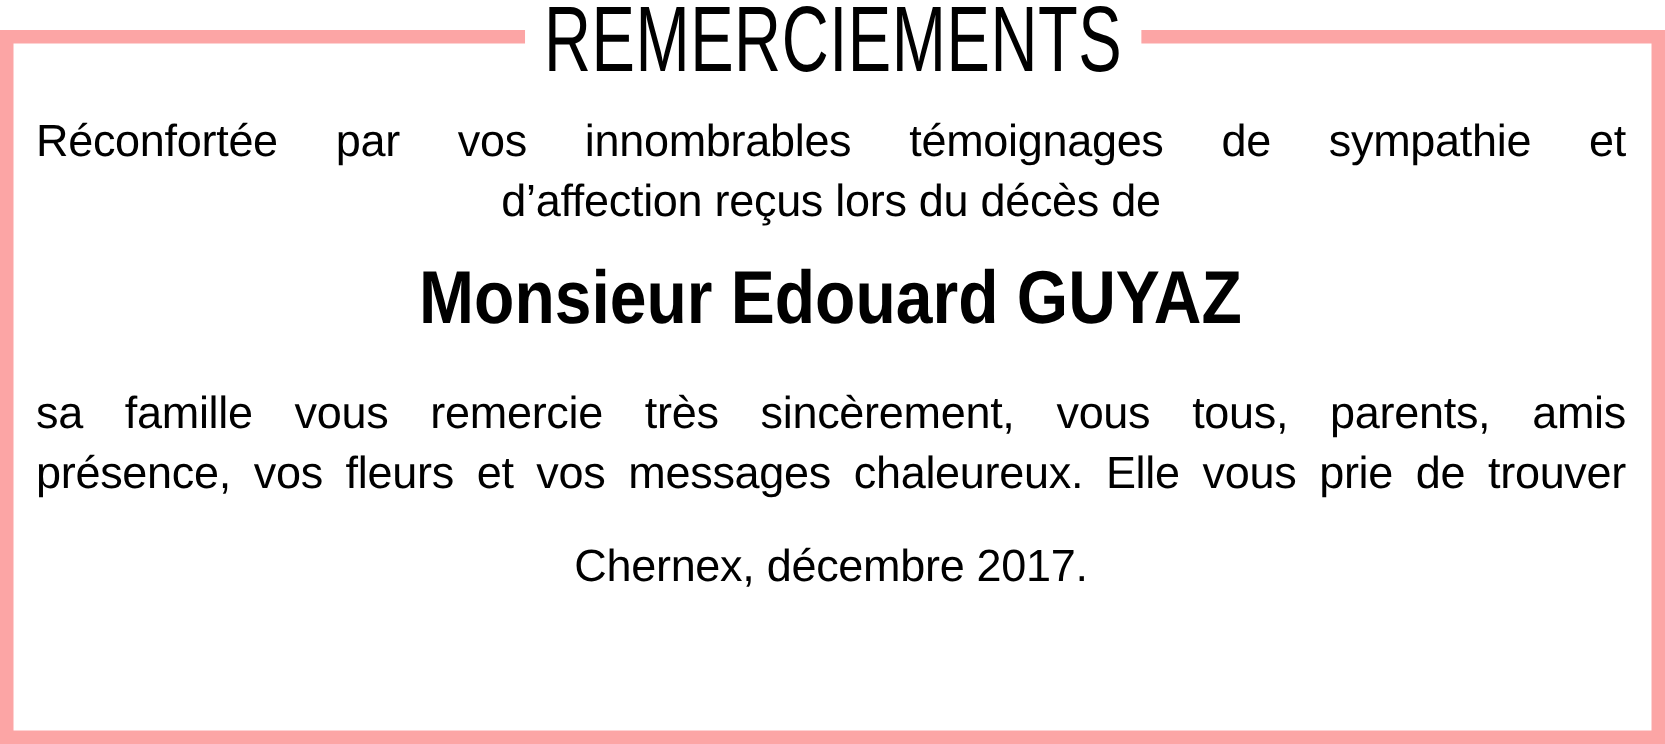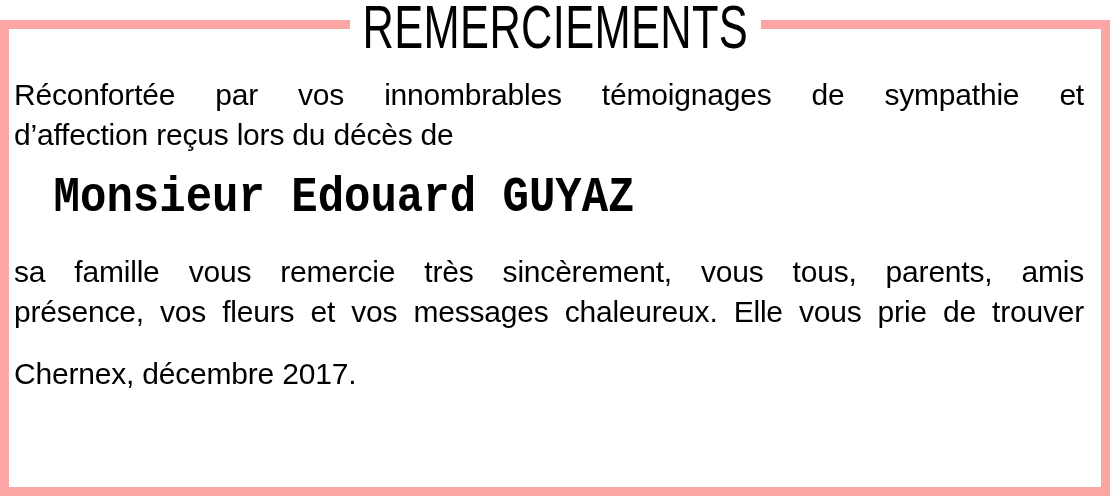--- a/index.html
+++ b/index.html
@@ -47,42 +47,42 @@
     font-weight: 400;
     letter-spacing: 0.5px;
     color: #000000;
   }
   .content {
     position: absolute;
     left: 0;
     top: 0;
     width: 100%;
     box-sizing: border-box;
-    padding: 46px 17px 0 5px;
+    padding: 46px 17px 0 15px;
   }
   .body-line {
     font-size: 30px;
     line-height: 40px;
     letter-spacing: -0.2px;
     white-space: normal;
   }
   
   .jl {
     text-align: justify;
     text-align-last: justify;
   }
   
   .ll {
-    text-align: left;
+    text-align: center;
   }
   .name-row {
     margin: 16px 0 18px 0;
+    text-align: center;
     line-height: 54px;
     white-space: nowrap;
-    font-family: Liberation Mono, monospace;
   }
   .name-text {
     display: inline-block;
     transform: scaleX(0.88);
     transform-origin: center;
     font-size: 50px;
     font-weight: 700;
     letter-spacing: 0px;
   }
   .signoff {

